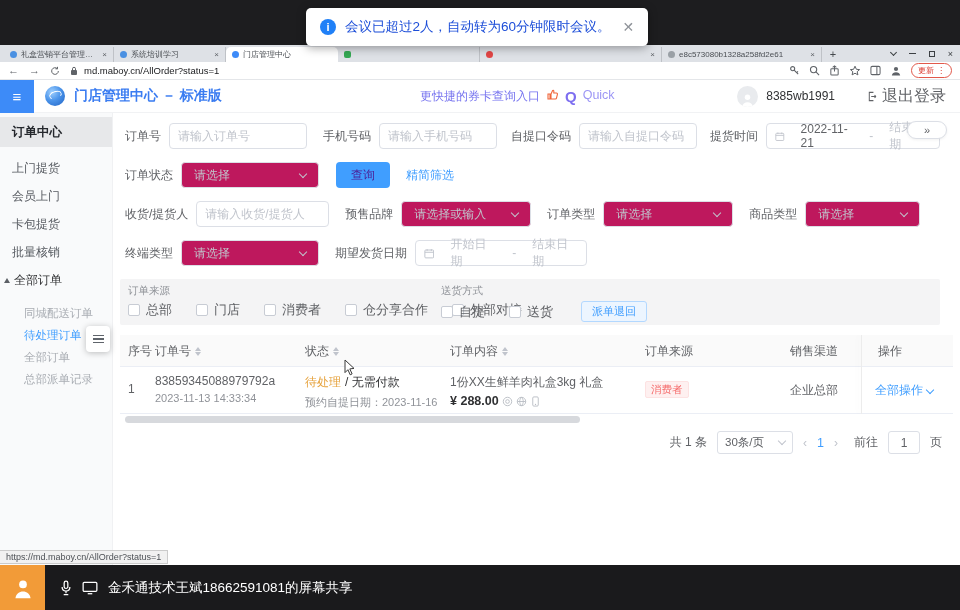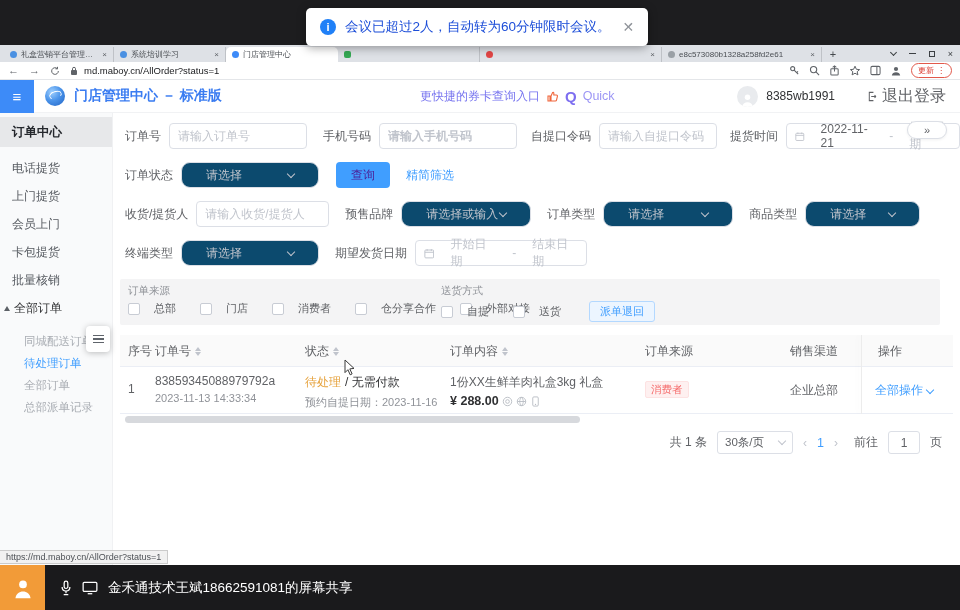--- a/index.html
+++ b/index.html
@@ -36,21 +36,21 @@
 .urltxt{font-size:9.5px;color:#202124;margin-left:6px}
 .url-right{margin-left:auto;display:flex;align-items:center;gap:9px}
 .upd{border:1px solid #e2594b;color:#d93025;font-size:8px;border-radius:8px;padding:1px 6px;display:flex;align-items:center;gap:3px}
 
 
 .appbar{position:absolute;left:0;top:80px;width:960px;height:33px;background:#fff;border-bottom:1px solid #f1f2f4;display:flex;align-items:center}
 .hamburger{width:34px;height:33px;background:#3d8bf8;color:#fff;display:flex;align-items:center;justify-content:center;font-size:15px;flex:none}
 .logo{width:20px;height:20px;border-radius:50%;margin-left:11px;background:radial-gradient(circle at 35% 30%,#9fd0ff 0%,#4b94ea 45%,#1f62c4 100%);position:relative;flex:none}
 .logo:after{content:"";position:absolute;left:4px;top:5px;width:11px;height:6px;border:1.5px solid #fff;border-radius:50%;transform:rotate(-18deg);border-bottom-color:transparent}
 .apptitle{margin-left:9px;font-size:14px;font-weight:bold;color:#3a7cf1;white-space:nowrap}
-.promo{position:absolute;left:420px;display:flex;align-items:center;gap:6px}
+.promo{position:absolute;left:420px;display:flex;align-items:flex-start;gap:6px}
 .promo .ptxt{font-size:12px;color:#7673ef}
 .promo .qmark{font-size:15px;font-weight:bold;color:#7d6ef0}
 .promo .quick{font-size:12.5px;color:#9c96f5}
 .user-zone{margin-left:auto;display:flex;align-items:center;gap:8px;padding-right:14px}
 .avatar{width:21px;height:21px;border-radius:50%;background:#e9ebee;display:flex;align-items:flex-end;justify-content:center;overflow:hidden}
 .uname{font-size:12px;color:#303133}
 .logout{display:flex;align-items:center;gap:4px;font-size:16px;color:#606266;margin-left:24px}
 
 
 .main{position:absolute;left:0;top:113px;width:960px;height:452px;background:#fff}
@@ -63,38 +63,38 @@
 .side-sub.active{color:#409eff}
 .handle{position:absolute;left:86px;top:213px;width:24px;height:26px;background:#fff;border-radius:4px;
   box-shadow:0 1px 6px rgba(0,0,0,.25);display:flex;flex-direction:column;align-items:center;justify-content:center;gap:2px;z-index:5}
 .handle i{display:block;width:11px;height:1.5px;background:#5f646b}
 
 .content{position:absolute;left:113px;top:0;width:847px;height:452px}
 .f-row{position:absolute;left:12px;display:flex;align-items:center}
 .flabel{font-size:12px;color:#606266;white-space:nowrap;margin-right:8px}
 .inp{height:26px;border:1px solid #dcdfe6;border-radius:4px;padding:0 8px;font-size:12px;color:#606266;background:#fff;outline:none}
 .inp::placeholder{color:#c0c4cc}
-.sel{height:26px;border:1px solid #dcdfe6;border-radius:9px;background:#0c4a6e;display:flex;align-items:center;padding:0 24px;cursor:pointer}
+.sel{height:26px;border:1px solid #dcdfe6;border-radius:4px;background:#be185d;display:flex;align-items:center;padding:0 12px;cursor:pointer}
 .sel .ph{font-size:12px;color:#c0c4cc;flex:1}
 .chev{width:6px;height:6px;border-right:1.3px solid #c0c4cc;border-bottom:1.3px solid #c0c4cc;transform:rotate(45deg);margin-top:-3px}
 .daterange{height:26px;border:1px solid #dcdfe6;border-radius:4px;background:#fff;display:flex;align-items:center;padding:0 8px;gap:16px}
 .daterange .val{font-size:12px;color:#606266}
 .daterange .ph{font-size:12px;color:#c0c4cc}
 .daterange .sep{font-size:12px;color:#c0c4cc}
 .btn-primary{height:26px;background:#409eff;color:#4c1d95;border:none;border-radius:4px;font-size:12px;padding:0 15px;cursor:pointer}
 .link{font-size:12px;color:#409eff;cursor:pointer}
 .collapse-btn{position:absolute;right:13px;top:8px;width:40px;height:18px;border:1px solid #dcdfe6;border-radius:9px;
   background:#fff;display:flex;align-items:center;justify-content:center;font-size:11px;color:#606266;cursor:pointer;box-shadow:0 1px 3px rgba(0,0,0,.06)}
 
 .cb-panel{position:absolute;left:7px;top:166px;width:820px;height:46px;background:#f4f4f5;border-radius:2px}
 .cb-title{position:absolute;top:5px;font-size:10.5px;color:#909399}
 .cb-row{position:absolute;top:22px;display:flex;align-items:center}
 .cb-item{display:flex;align-items:center;margin-right:24px;cursor:pointer}
 .cb{width:12px;height:12px;border:1px solid #c8ccd4;border-radius:2px;background:#fff;flex:none}
-.cb-lb{font-size:11px;color:#606266;margin-left:14px;white-space:nowrap}
+.cb-lb{font-size:13px;color:#606266;margin-left:6px;white-space:nowrap}
 .btn-plain{height:21px;border:1px solid #b3d8ff;background:#ecf5ff;color:#409eff;font-size:11px;border-radius:3px;padding:0 10px;cursor:pointer}
 
 .thead{position:absolute;left:7px;top:222px;width:833px;height:32px;background:#fafafa;border-bottom:1px solid #ebeef5}
 .th{position:absolute;top:0;height:32px;display:flex;align-items:center;font-size:12px;color:#606266;white-space:nowrap}
 .sort{display:inline-flex;flex-direction:column;margin-left:4px;gap:1px}
 .sort i{display:block;width:0;height:0;border-left:3px solid transparent;border-right:3px solid transparent}
 .sort .u{border-bottom:4px solid #c0c4cc}
 .sort .d{border-top:4px solid #c0c4cc}
 .trow{position:absolute;left:7px;top:254px;width:833px;height:47px;background:#fff;border-bottom:1px solid #ebeef5}
 .td{position:absolute;font-size:12px;color:#606266;white-space:nowrap}
@@ -257,21 +257,20 @@
         <span>退出登录</span>
       </div>
     </div>
   </div>
 
   <div class="main">
 
     <div class="sidebar">
       <div class="side-sec">订单中心</div>
       <div style="height:7px"></div>
-      <div class="side-item">电话提货</div>
       <div class="side-item">上门提货</div>
       <div class="side-item">会员上门</div>
       <div class="side-item">卡包提货</div>
       <div class="side-item">批量核销</div>
       <div class="side-group">
         <i class="tri-up"></i>
         <span>全部订单</span>
       </div>
       <div style="height:8px"></div>
       <div class="side-sub">同城配送订单</div>
@@ -284,21 +283,21 @@
         <i></i>
         <i></i>
       </div>
 
     <div class="content">
 
       <div class="f-row" style="top:10px">
         <span class="flabel">订单号</span>
         <input class="inp" style="width: 138px;" placeholder="请输入订单号">
         <span class="flabel" style="margin-left:16px">手机号码</span>
-        <input class="inp" style="width: 138px; font-weight: bold;" placeholder="请输入手机号码">
+        <input class="inp" style="width: 118px;" placeholder="请输入手机号码">
         <span class="flabel" style="margin-left:14px">自提口令码</span>
         <input class="inp" style="width: 118px;" placeholder="请输入自提口令码">
         <span class="flabel" style="margin-left:13px">提货时间</span>
         <div class="daterange" style="width:174px">
           <svg width="11" height="11" viewBox="0 0 12 12">
               <rect x="1" y="2" width="10" height="9" rx="1" fill="none" stroke="#c0c4cc" stroke-width="1.1"></rect>
               <line x1="1" y1="4.6" x2="11" y2="4.6" stroke="#c0c4cc" stroke-width="1.1"></line>
               <line x1="3.6" y1="1" x2="3.6" y2="3" stroke="#c0c4cc" stroke-width="1.1"></line>
               <line x1="8.4" y1="1" x2="8.4" y2="3" stroke="#c0c4cc" stroke-width="1.1"></line>
             </svg>

